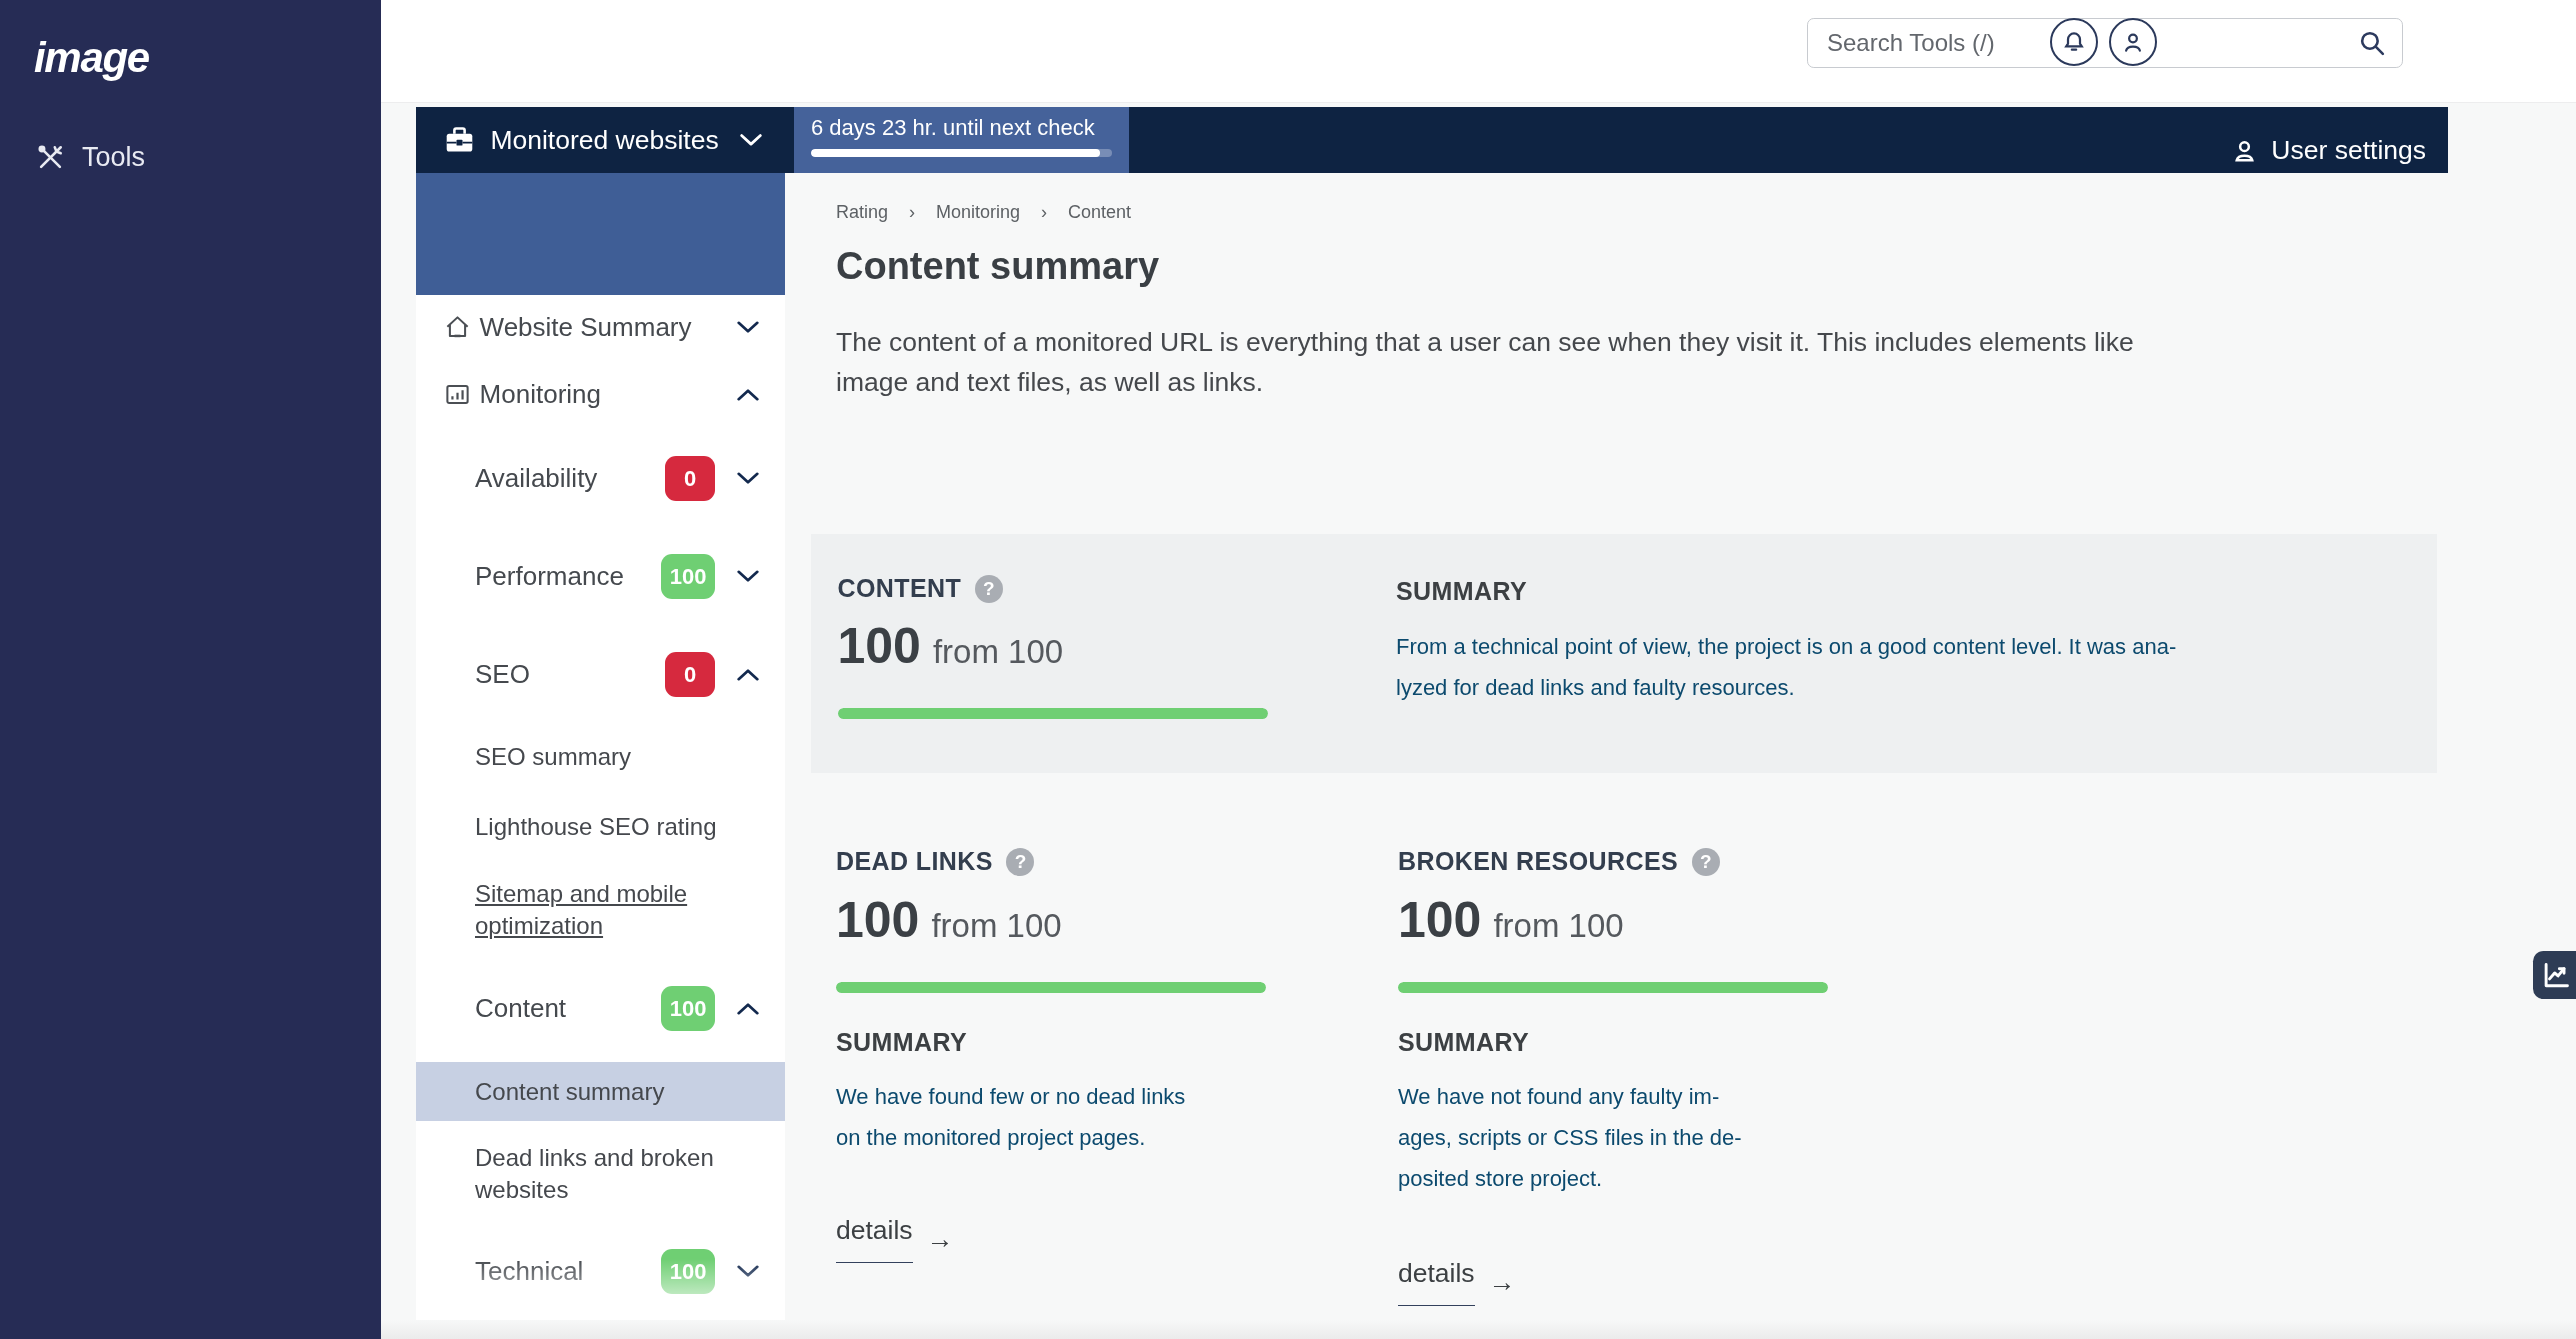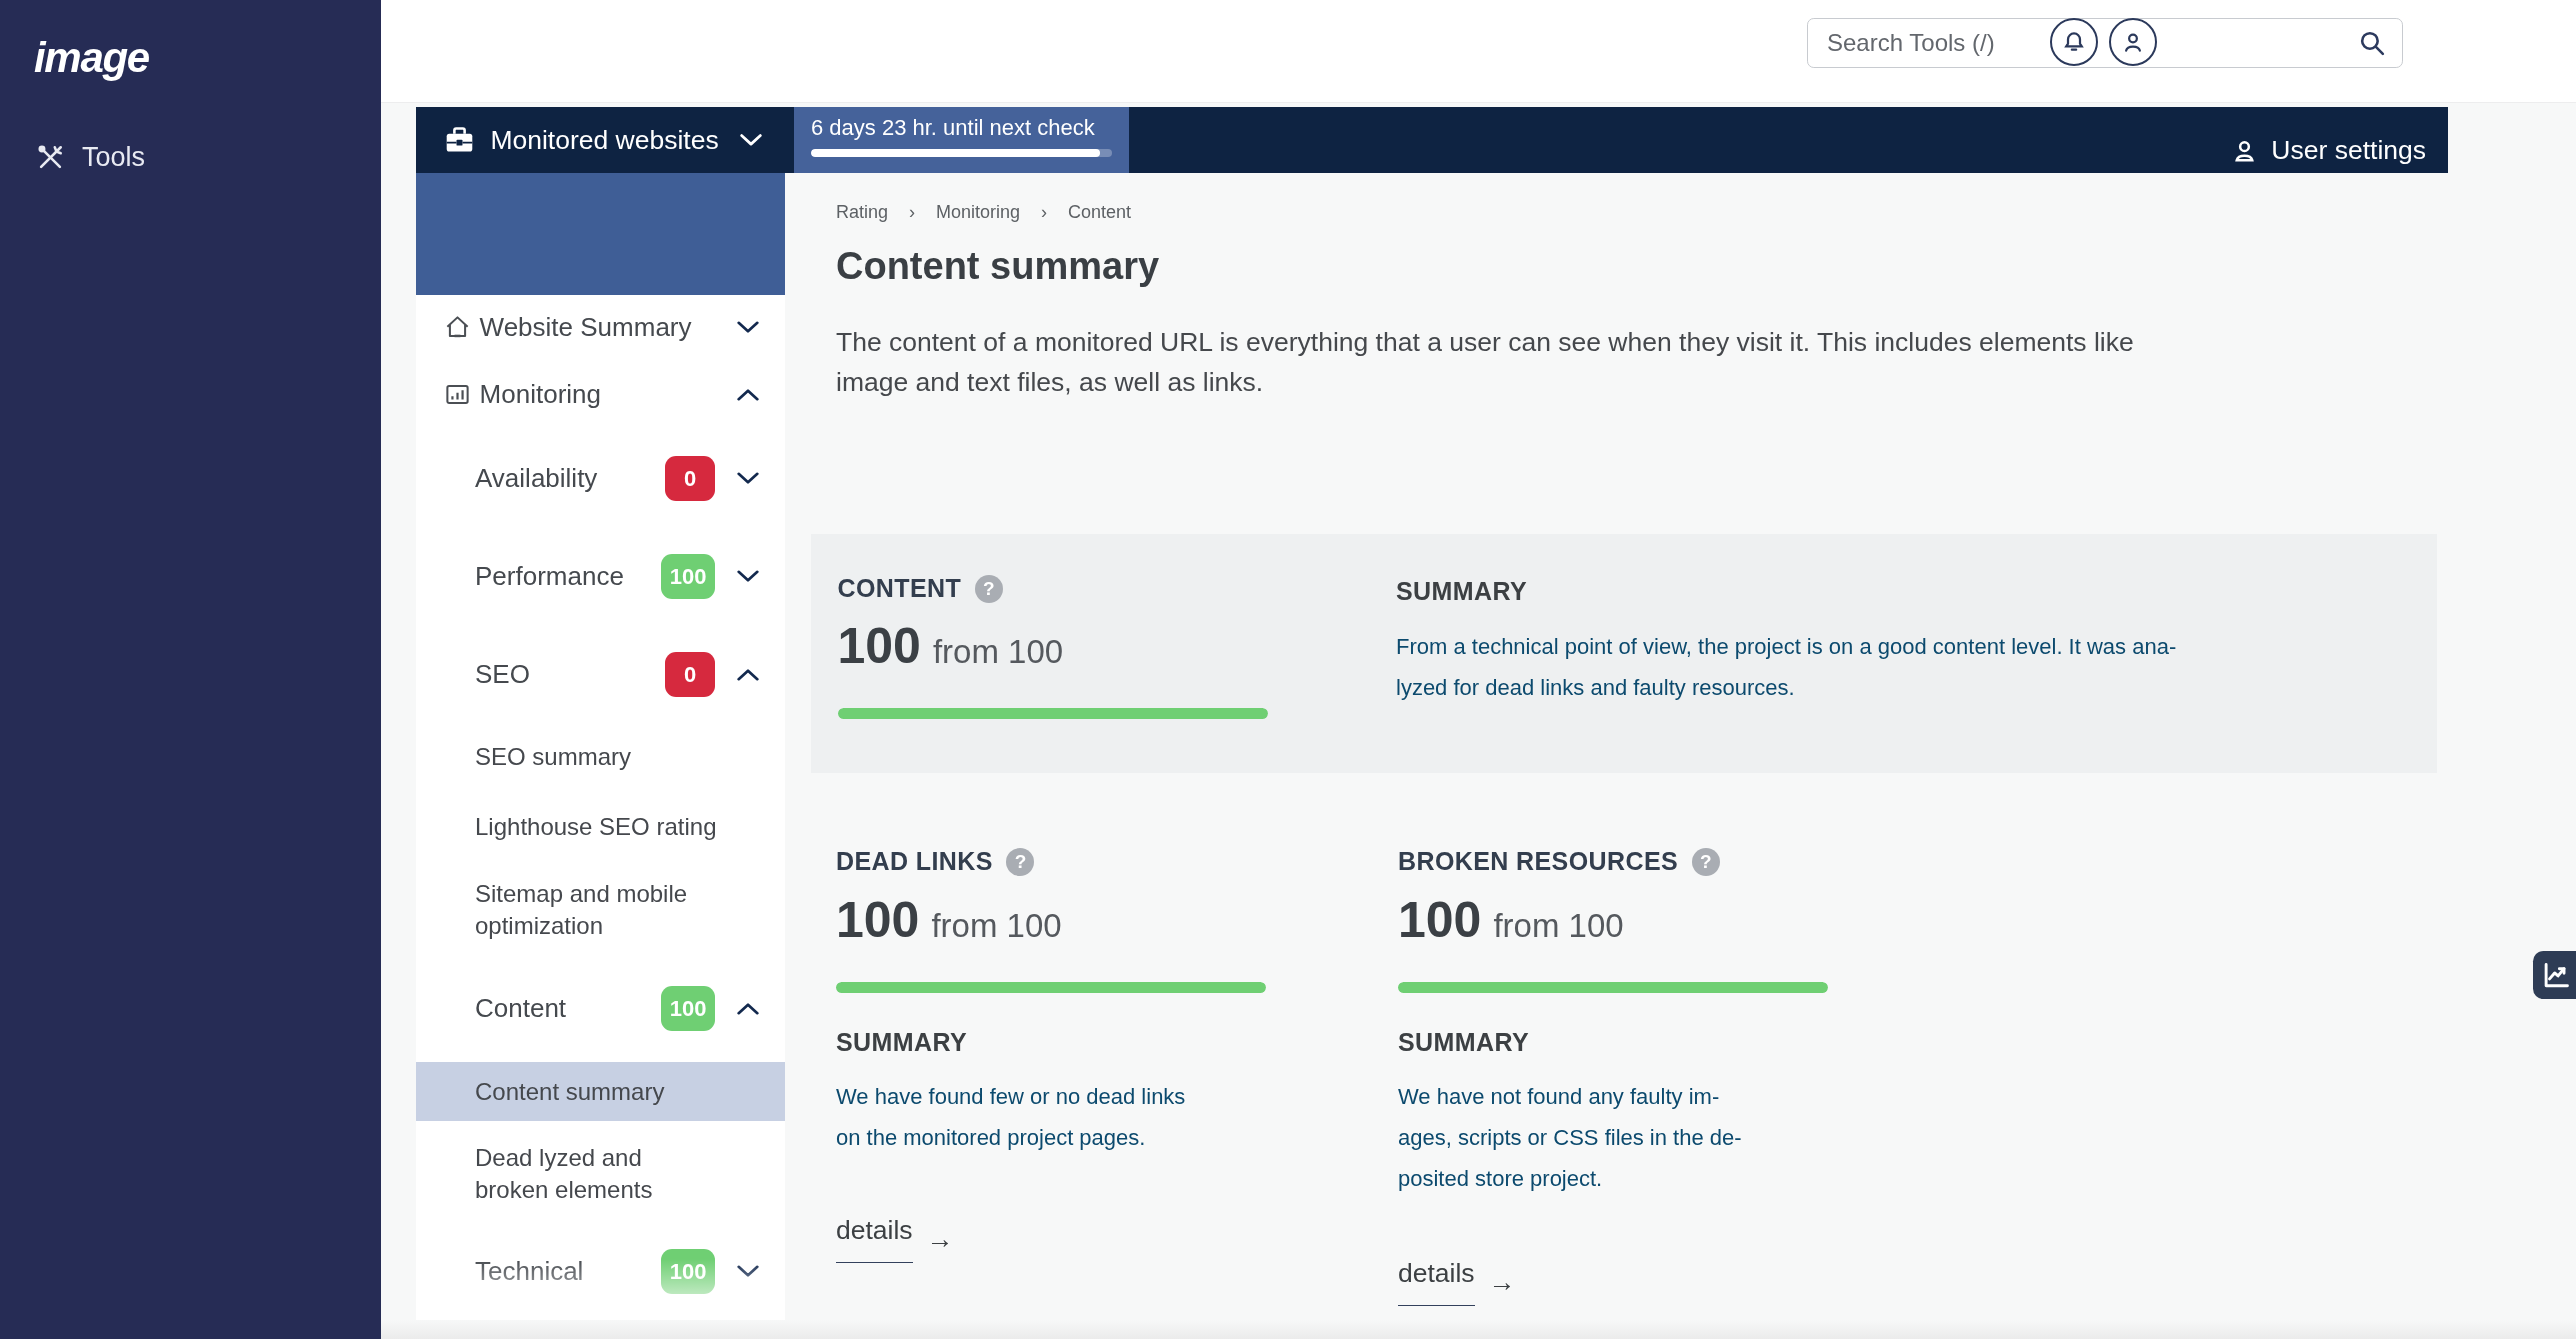--- a/index.html
+++ b/index.html
@@ -227,39 +227,39 @@
 
     <div class="navrow pl-sub" style="top:558px; height:51px;">
       <span class="sub-label">SEO summary</span>
     </div>
 
     <div class="navrow pl-sub" style="top:628px; height:51px;">
       <span class="sub-label">Lighthouse SEO rating</span>
     </div>
 
     <div class="navrow pl-sub" style="top:704px; height:65px;">
-      <span class="sub-label" style="width:214px;">Sitemap and mobile optimization</span>
+      <span class="sub-label" style="width:214px;text-decoration:underline;">Sitemap and mobile optimization</span>
     </div>
 
     <div class="navrow pl-sub" style="top:810px; height:51px;">
       <span class="parent-label">Content</span>
       <span class="badge" style="background: rgb(111, 207, 115);">100</span>
       <span class="chev-right">
         <svg width="22" height="13" viewBox="0 0 26 15" fill="none" stroke="#13294e" stroke-width="3.2" stroke-linecap="round" stroke-linejoin="round">
             <path d="M2 13 L13 3 L24 13"></path>
           </svg>
       </span>
     </div>
 
     <div class="navrow pl-sub active" style="top:889px; height:59px;">
       <span class="sub-label">Content summary</span>
     </div>
 
     <div class="navrow pl-sub" style="top:968px; height:65px;">
-      <span class="sub-label" style="width:239px;">Dead lyzed and broken elements</span>
+      <span class="sub-label" style="width:239px;">Dead links and broken websites</span>
     </div>
 
     <div class="navrow pl-sub" style="top:1073px; height:51px;">
       <span class="parent-label">Technical</span>
       <span class="badge" style="background: rgb(111, 207, 115);">100</span>
       <span class="chev-right">
         <svg width="22" height="13" viewBox="0 0 26 15" fill="none" stroke="#13294e" stroke-width="3.2" stroke-linecap="round" stroke-linejoin="round">
             <path d="M2 2 L13 12 L24 2"></path>
           </svg>
       </span>

